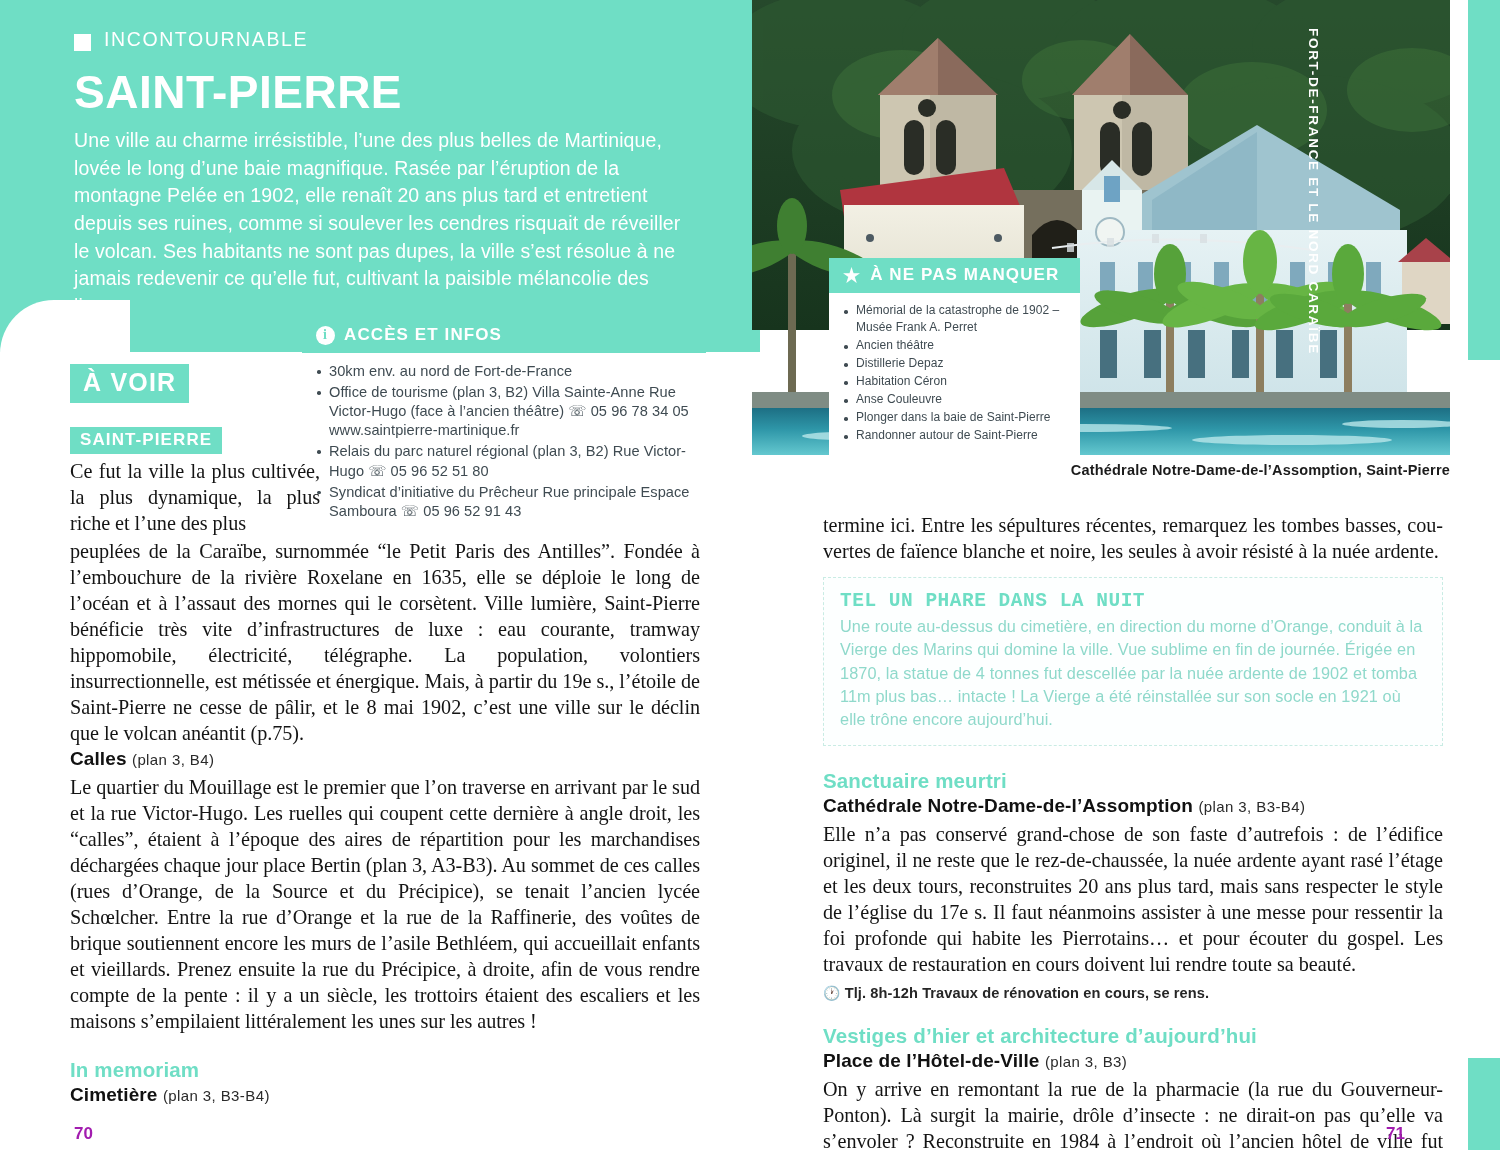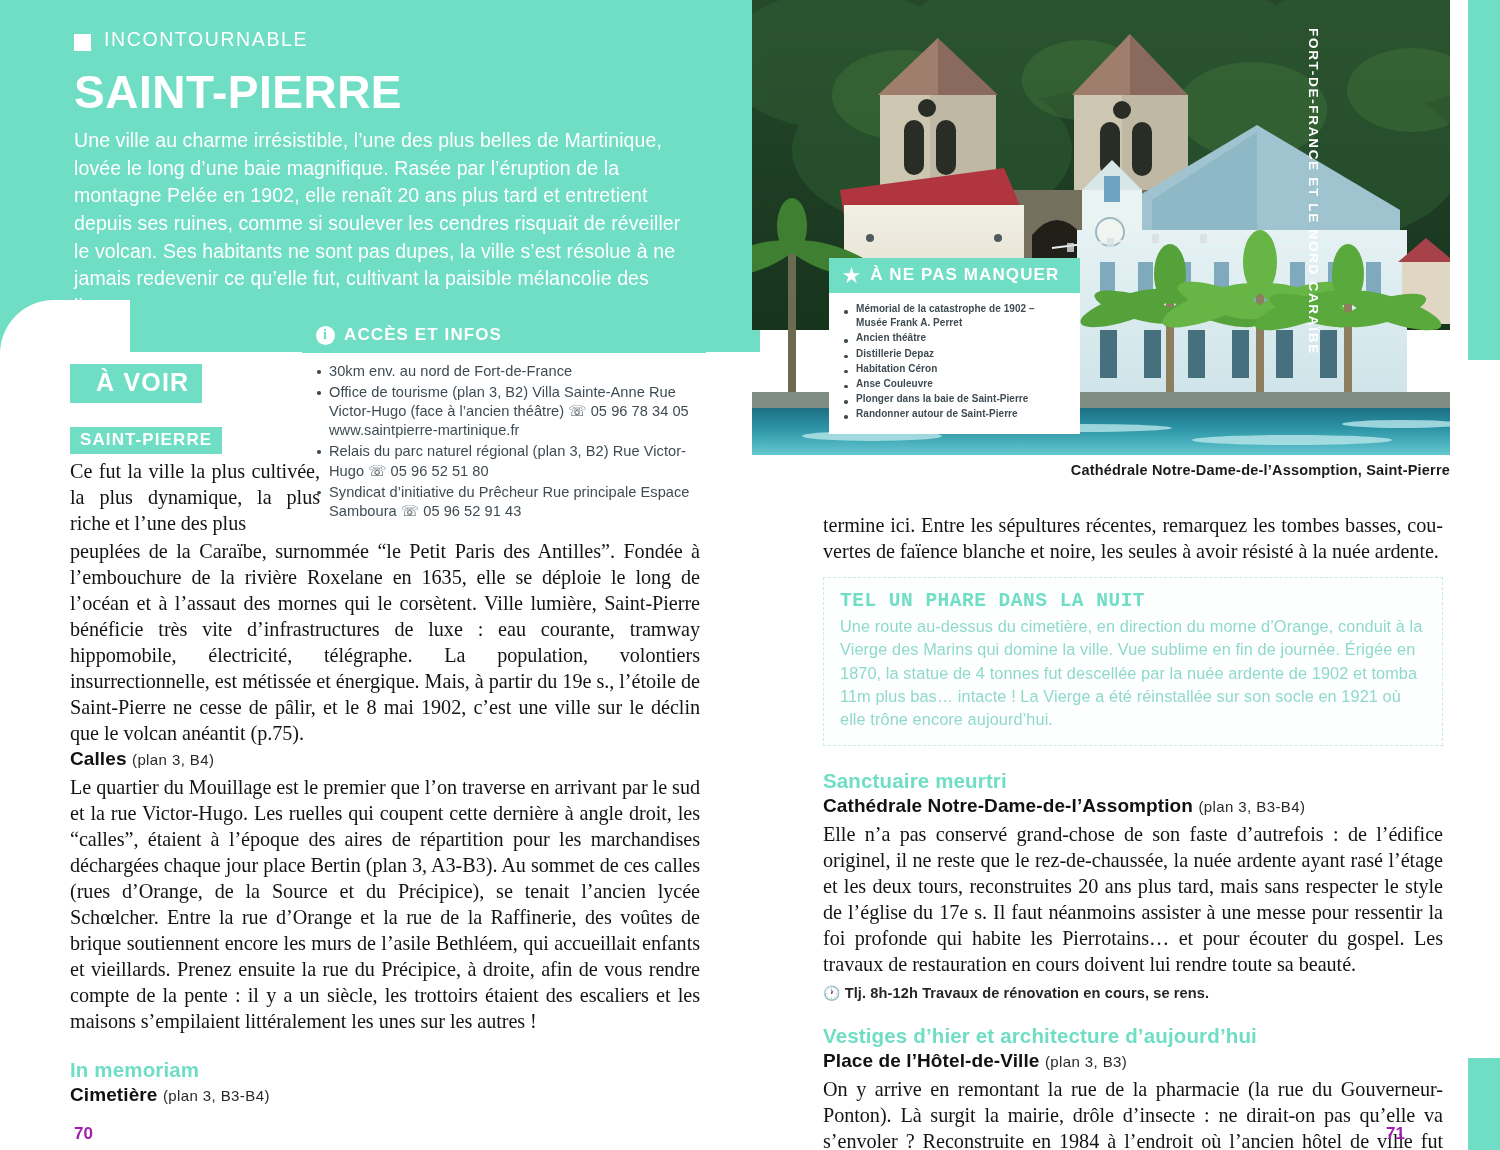--- a/index.html
+++ b/index.html
@@ -74,37 +74,37 @@
   .infobox li{
     position:relative;padding-left:13px;margin-bottom:2px;
     font-size:14.6px;line-height:1.31;color:#3f4b52;letter-spacing:0.05px;
   }
   .infobox li:before{
     content:"";position:absolute;left:1px;top:8px;width:3.5px;height:3.5px;
     border-radius:50%;background:#3f4b52;
   }
   #acces-box{left:302px;top:318px;width:404px;}
   #manquer-box{left:829px;top:258px;width:251px;}
-  #manquer-box li{font-size:10px;line-height:1.42;margin-bottom:1px;font-weight:bold;}
+  #manquer-box li{font-size:12px;line-height:1.42;margin-bottom:1px;}
 
   .info-icon{
     width:19px;height:19px;border-radius:50%;background:#fff;color:#6fdec5;
     display:inline-flex;align-items:center;justify-content:center;
     font-size:14px;font-weight:bold;font-family:"Liberation Serif",serif;flex:none;
   }
   .star-icon{font-size:19px;line-height:1;color:#fff;flex:none;}
 
   
   .col{position:absolute;width:630px;}
   .col-left{left:70px;top:364px;}
   .col-right{left:823px;top:513px;width:620px;}
 
   .avoir-badge{
     display:inline-block;background:#6fdec5;color:#ffffff;font-weight:bold;
-    font-size:25px;letter-spacing:1.2px;padding:4px 13px 6px 26px;
+    font-size:25px;letter-spacing:1.2px;padding:4px 13px 6px 13px;
   }
   .sub-badge{
     display:inline-block;background:#6fdec5;color:#ffffff;font-weight:bold;
     font-size:17px;letter-spacing:1.1px;padding:3px 10px 4px 10px;margin-top:24px;
   }
 
   .body-text{
     font-family:"Liberation Serif", serif;
     font-size:20.2px;line-height:1.285;color:#141414;
     text-align:justify;margin-top:5px;letter-spacing:-0.05px;

